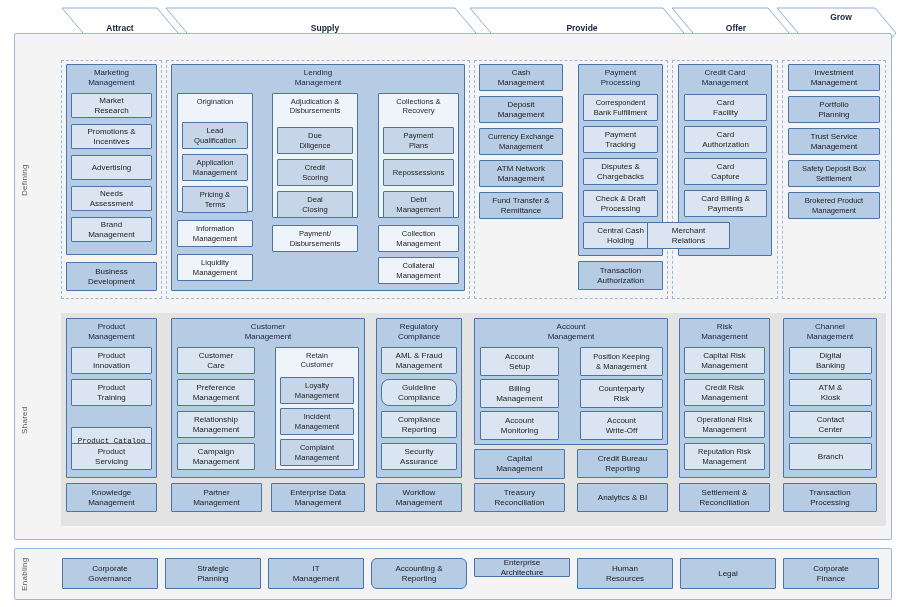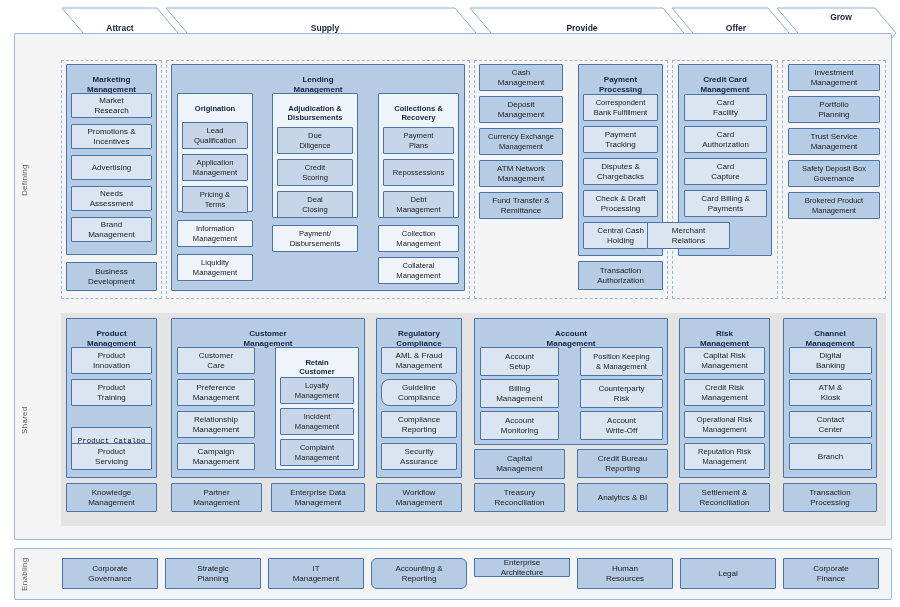--- a/index.html
+++ b/index.html
@@ -26,22 +26,22 @@
       background:#c6d6e8;border:1px solid #4a74a8;
       box-sizing:border-box;border-radius:1px;
   }
   .cap-txt{
       display:flex;align-items:center;justify-content:center;
       text-align:center;color:#1b1b1b;font-size:8px;line-height:1.22;
       padding:1px 2px;box-sizing:border-box;width:100%;height:100%;
       white-space:pre-line;
   }
   .hdr-txt{
-      text-align:center;color:#16233b;font-size:8px;font-weight:bold;
-      line-height:1.22;padding-top:10px;white-space:pre-line;
+      text-align:center;color:#16233b;font-size:8px;font-weight:normal;
+      line-height:1.22;padding-top:3px;white-space:pre-line;
   }
 
   
   .frame{position:absolute;background:#f4f4f4;border:1px solid #9db8da;
          box-sizing:border-box;border-radius:2px;}
 
   .bandlabel{position:absolute;color:#5a5a5a;font-size:8px;
              writing-mode:vertical-rl;transform:rotate(180deg);
              text-align:center;letter-spacing:.3px;}
 
@@ -306,21 +306,21 @@
   <div class="lvl1 abs" style="left:788px;top:96px;width:92px;height:27px;">
     <div class="cap-txt">Portfolio
 Planning</div>
     </div>
   <div class="lvl1 abs" style="left:788px;top:128px;width:92px;height:27px;">
     <div class="cap-txt">Trust Service
 Management</div>
     </div>
   <div class="lvl1 abs" style="left:788px;top:160px;width:92px;height:27px;">
     <div class="cap-txt" style="font-size:7.5px;">Safety Deposit Box
-Governance</div>
+Settlement</div>
     </div>
   <div class="lvl1 abs" style="left:788px;top:192px;width:92px;height:27px;">
     <div class="cap-txt" style="font-size:7.5px;">Brokered Product
 Management</div>
     </div>
 
   <div class="shared-well" style="left:61px;top:313px;width:825px;height:213px;"></div>
 
   <div class="lvl1" style="position:absolute;left:66px;top:318px;width:91px;height:160px;">
     <div class="hdr-txt">Product

